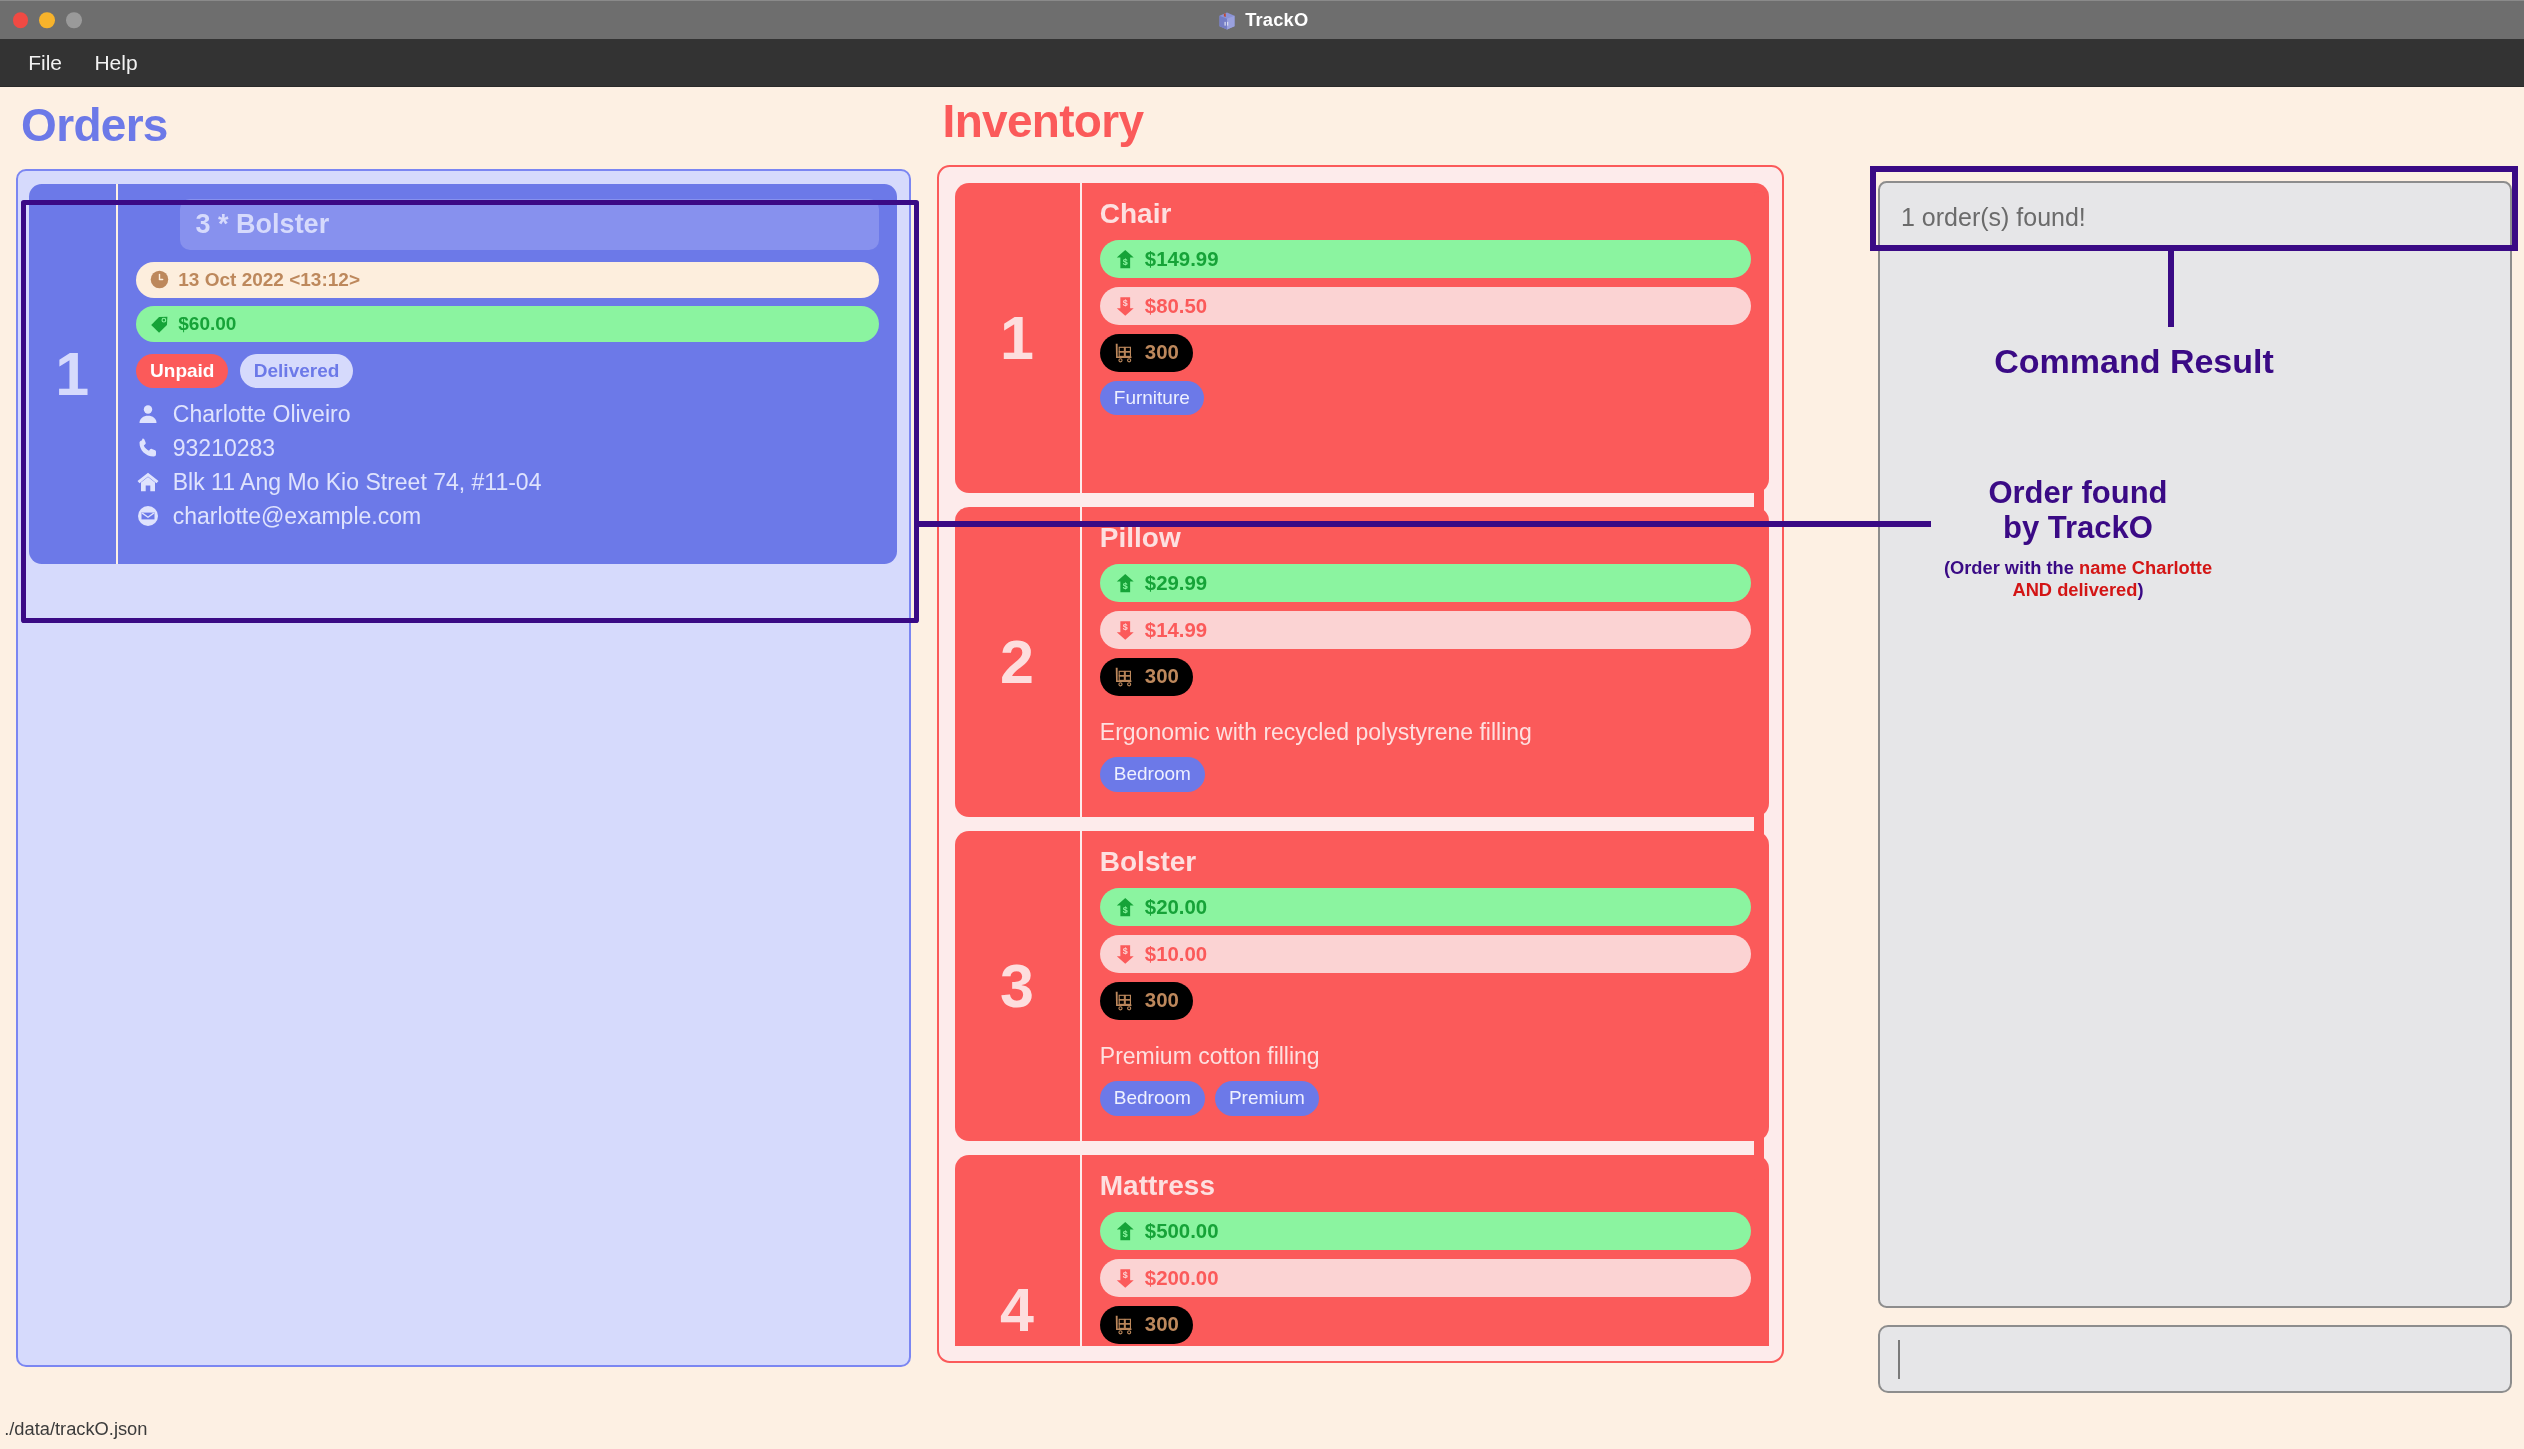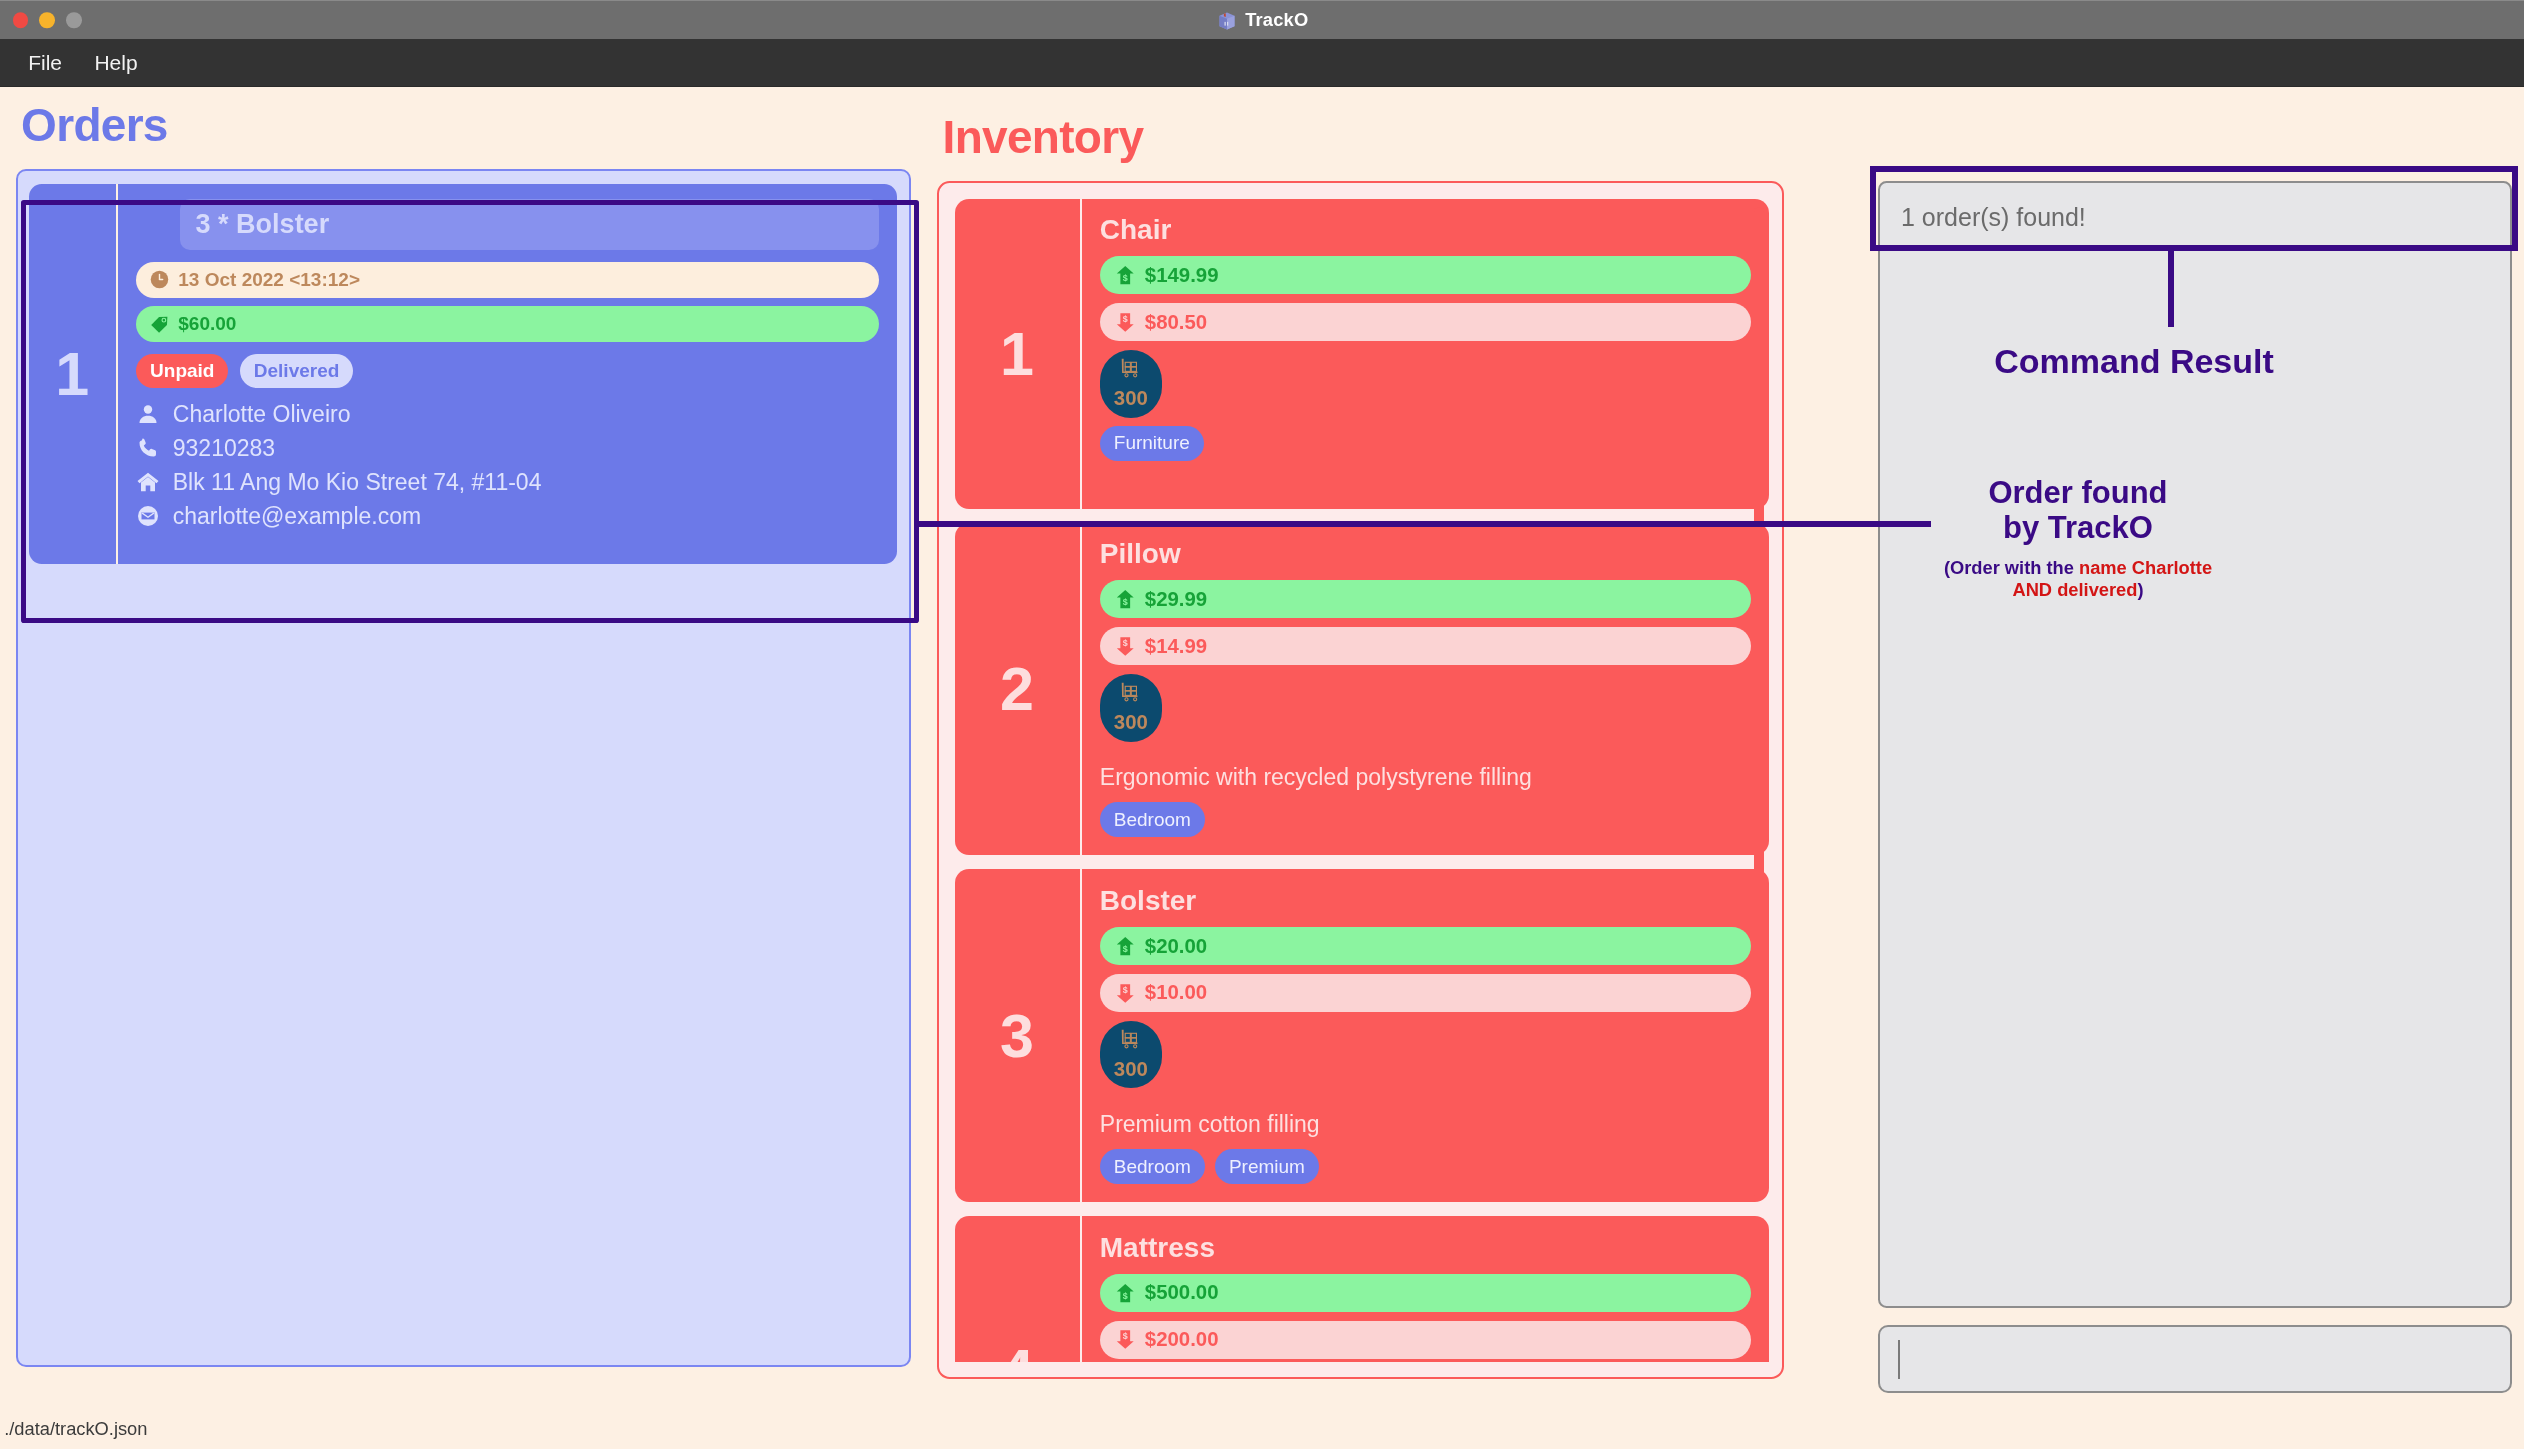--- a/index.html
+++ b/index.html
@@ -81,21 +81,21 @@
   }
   .contact-row .ci { width: 24px; height: 24px; flex: none; display: block; }
 
   
   .hl-order {
     position: absolute; left: 21px; top: 200px; width: 898px; height: 423px;
     border: 5.6px solid #3a0a85; border-radius: 2.8px; pointer-events: none;
   }
 
   
-  .inv-col { position: absolute; left: 937px; top: 23px; width: 847px; }
+  .inv-col { position: absolute; left: 937px; top: 7px; width: 847px; }
   .inv-heading { margin-left: 5.6px; margin-bottom: 17px; }
   .inv-panel {
     background: #fdebeb; border: 2.1px solid #fb5a5a; border-radius: 12.7px;
     height: 1198px; padding: 15.5px 12.7px 15.5px 15.5px; position: relative; overflow: hidden;
   }
   .inv-scroll { position: absolute; inset: 15.5px 12.7px 15.5px 15.5px; overflow: hidden; }
   .inv-card {
     background: #fb5a5a; border-radius: 14px; display: flex; overflow: hidden;
     margin-bottom: 14px; min-height: 310px;
   }
@@ -105,21 +105,21 @@
     border-right: 2.1px solid #fdebeb;
   }
   .inv-body { flex: 1; padding: 15.5px 18.3px 18.3px 18.3px; }
   .inv-name { color: #fde0e0; font-size: 28px; font-weight: bold; margin-bottom: 10px; }
   .inv-pill {
     border-radius: 704px; padding: 7.7px 14px; font-size: 20.4px; font-weight: bold;
     display: flex; align-items: center; gap: 8.5px; margin-bottom: 8.5px;
   }
   .inv-pill.sell { background: #8bf4a0; color: #16a338; }
   .inv-pill.cost { background: #fbd3d3; color: #fb5a5a; }
-  .inv-pill.qty { background: #0c4a6e; color: #bd885c; align-self: flex-start; display: inline-flex; flex-direction: column; }
+  .inv-pill.qty { background: #000000; color: #bd885c; align-self: flex-start; display: inline-flex; }
   .inv-desc { color: #fde0e0; font-size: 23px; margin: 14px 0 11.3px 0; }
   .tags { display: flex; gap: 10px; }
   .tag { background: #6c79e8; color: #eef0fe; border-radius: 704px;
          padding: 6.3px 14px; font-size: 19px; }
   .inv-sb-track { position: absolute; right: 18.3px; top: 24px; bottom: 24px; width: 10px; }
   .inv-sb-thumb { position: absolute; right: 18.3px; top: 24px; width: 10px; height: 993px;
                   background: #fb5a5a; border-radius: 5.6px; }
 
   
   .right-col { position: absolute; left: 1878px; top: 94px; width: 634px; bottom: 52px; }

